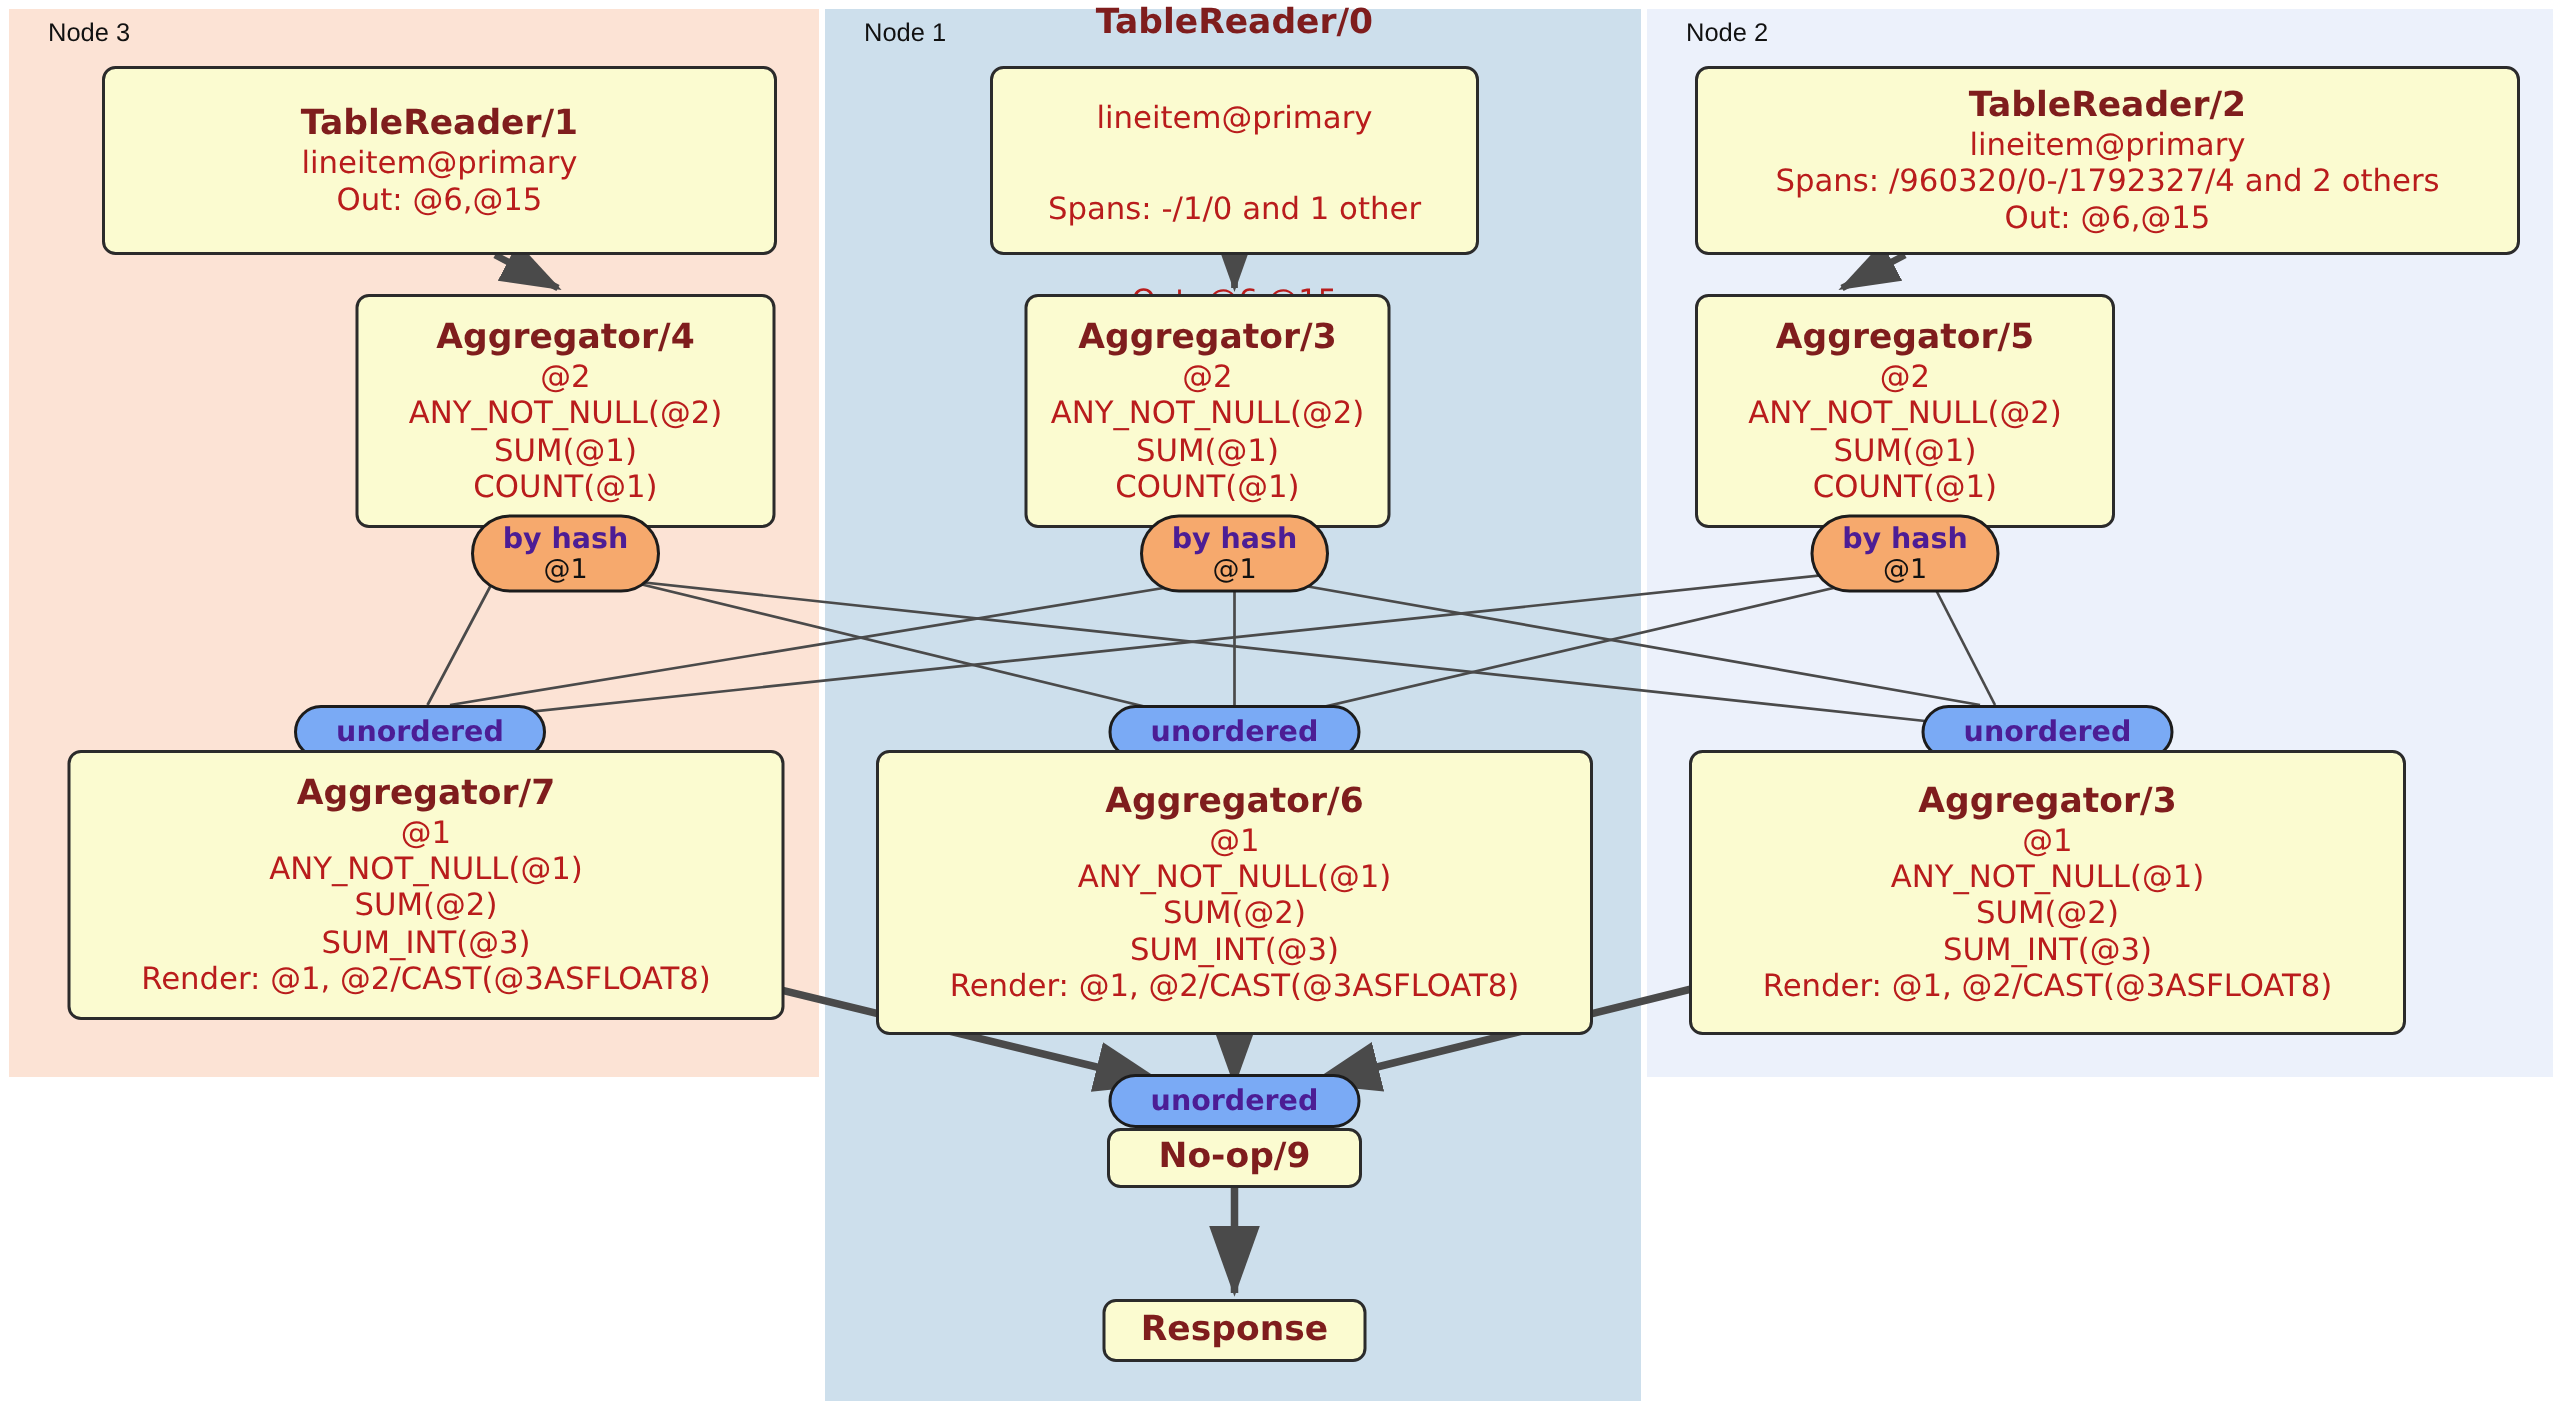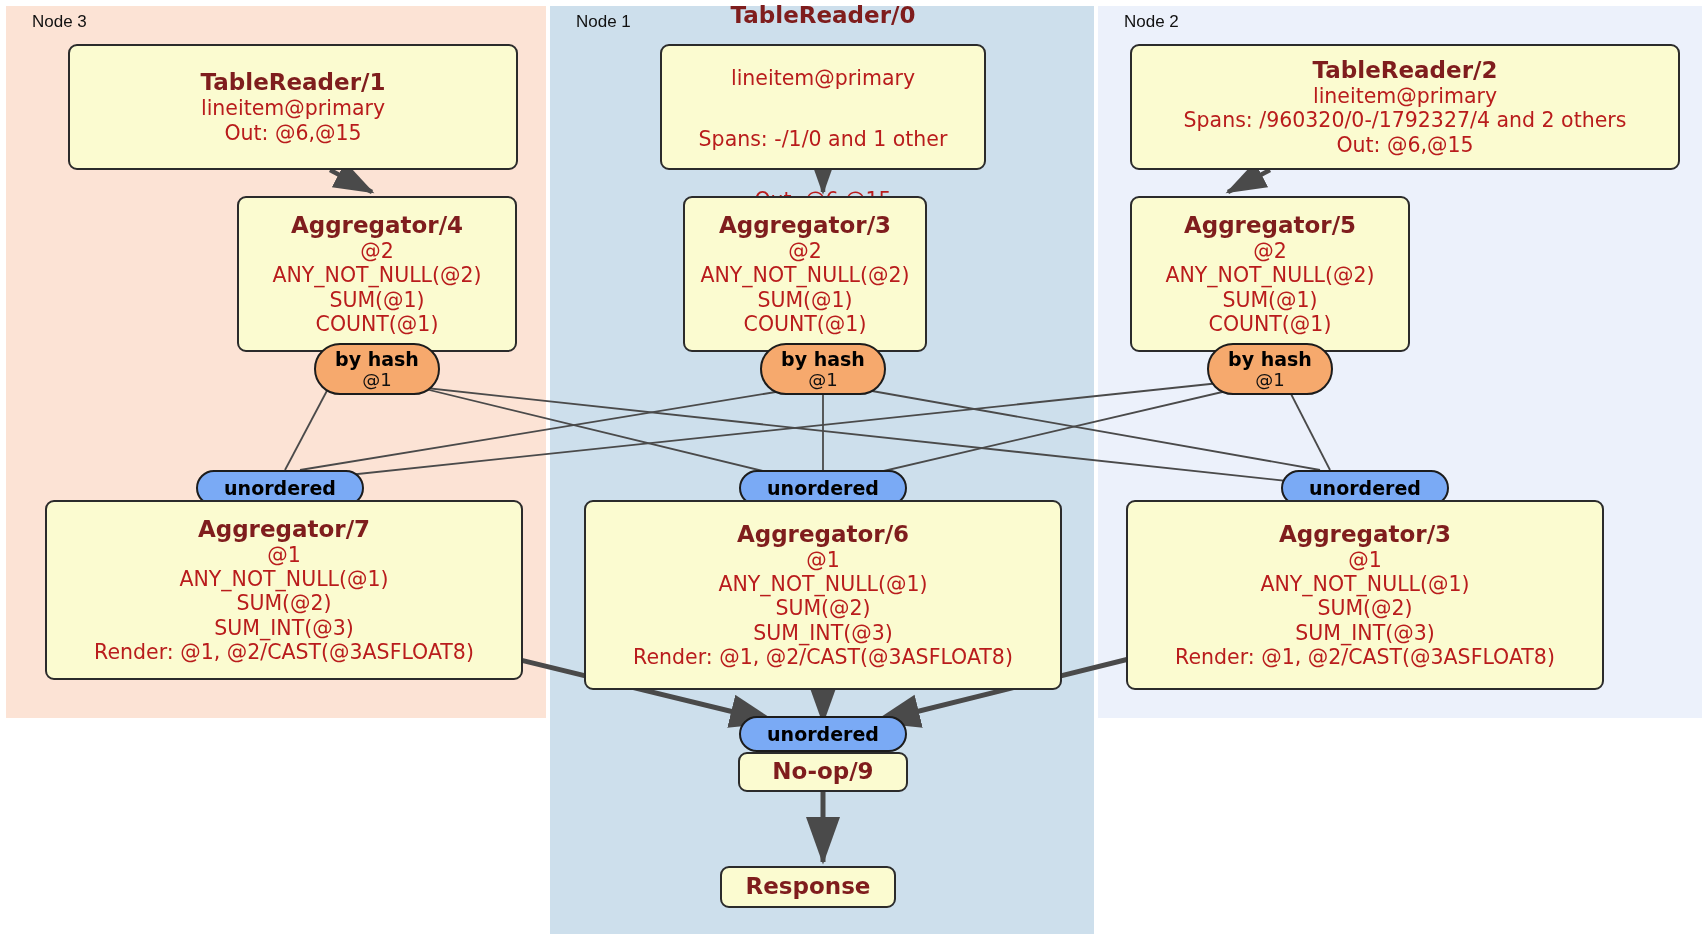--- a/index.html
+++ b/index.html
@@ -14,21 +14,21 @@
   .proc{position:absolute;box-sizing:border-box;background:#fbfbd0;
         border:2px solid #2b2b2b;border-radius:9px;text-align:center;
         display:flex;flex-direction:column;justify-content:center;
         padding:6px 10px;}
   .proc .title{font-weight:bold;font-size:23px;color:#7f1d1d;line-height:1.18;}
   .proc .ln{font-size:20.5px;color:#b91c1c;line-height:1.18;}
 
   .pill{position:absolute;box-sizing:border-box;border:2px solid #1c1c1c;
         border-radius:999px;text-align:center;display:flex;flex-direction:column;
         justify-content:center;align-items:center;}
-  .pill .p1{font-weight:bold;font-size:19px;color:#000000;line-height:1.1;}
+  .pill .p1{font-weight:bold;font-size:19px;color:#4c1d95;line-height:1.1;}
   .pill .p2{font-size:18px;color:#111;line-height:1.1;}
   .pill.hash{background:#f6a96d;}
   .pill.sync{background:#7aaaf5;}
 
   svg.edges{position:absolute;left:0;top:0;width:1708px;height:940px;
             overflow:visible;pointer-events:none;}
 </style>
 </head>
 <body>
 
@@ -182,17 +182,17 @@
   </div>
 
   <div class="pill sync" style="left:739px;top:716px;width:168px;height:36px;">
     <span class="p1">unordered</span>
   </div>
 
   <div class="proc" style="left:738px;top:752px;width:170px;height:40px;">
     <div class="title">No-op/9</div>
   </div>
 
-  <div class="proc" style="left:720px;top:866px;width:176px;height:42px;">
+  <div class="proc" style="left:735px;top:866px;width:176px;height:42px;">
     <div class="title">Response</div>
   </div>
 
 </div>
 
 </body></html>

